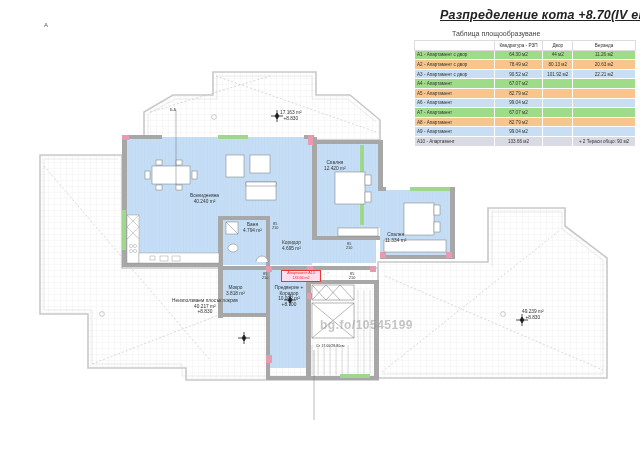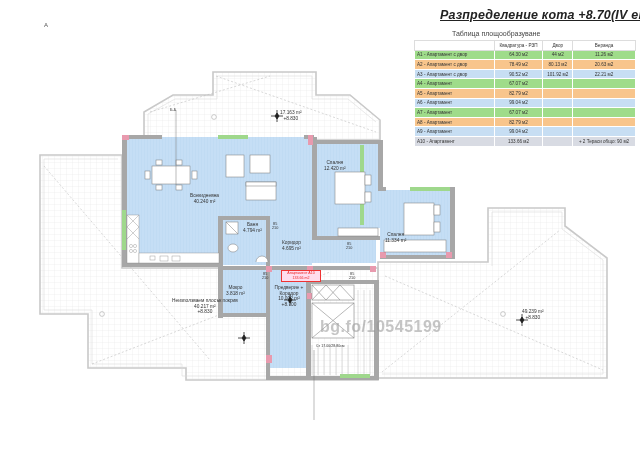--- a/index.html
+++ b/index.html
@@ -6,21 +6,21 @@
   body{width:640px;height:453px;position:relative;overflow:hidden;font-family:"Liberation Sans",sans-serif;color:#333;}
   .abs{position:absolute;}
   .title{left:440px;top:8px;font-size:12.5px;font-style:italic;font-weight:bold;color:#222;text-decoration:underline;letter-spacing:0.2px;white-space:nowrap;}
   .subtitle{left:452px;top:30px;font-size:7px;color:#444;white-space:nowrap;}
   .corner-mark{left:44px;top:22px;font-size:6px;color:#555;}
   table.area{position:absolute;left:414px;top:40px;width:222px;border-collapse:collapse;font-size:4.6px;}
   table.area td,table.area th{border:0.5px solid #fff;height:8.6px;padding:0 2px;white-space:nowrap;}
   table.area th{font-weight:normal;background:#fff;color:#333;text-align:center;border:0.5px solid #ddd;}
   table.area td.c{text-align:center;}
   .g{background:#9fdc8a;} .o{background:#f8c58c;} .b{background:#c7def3;} .gr{background:#d8dbe3;}
-  .watermark{left:320px;top:318px;font-size:16px;color:rgba(150,150,150,0.55);font-weight:bold;white-space:nowrap;letter-spacing:0.5px;text-align:center;}
+  .watermark{left:320px;top:318px;font-size:12px;color:rgba(150,150,150,0.55);font-weight:bold;white-space:nowrap;letter-spacing:0.5px;text-align:center;}
   .lbl{font-size:4.8px;color:#333;text-align:center;line-height:5.6px;white-space:nowrap;}
   .red-tag{left:281px;top:270px;width:38px;height:10px;border:0.6px solid #e33;background:#fde;color:#e22;font-size:3.6px;text-align:center;line-height:4.8px;}
 </style>
 </head>
 <body>
 
 <div class="abs corner-mark">A</div>
 <div class="abs title">Разпределение кота +8.70(IV етаж)</div>
 <div class="abs subtitle">Таблица площообразуване</div>
 

